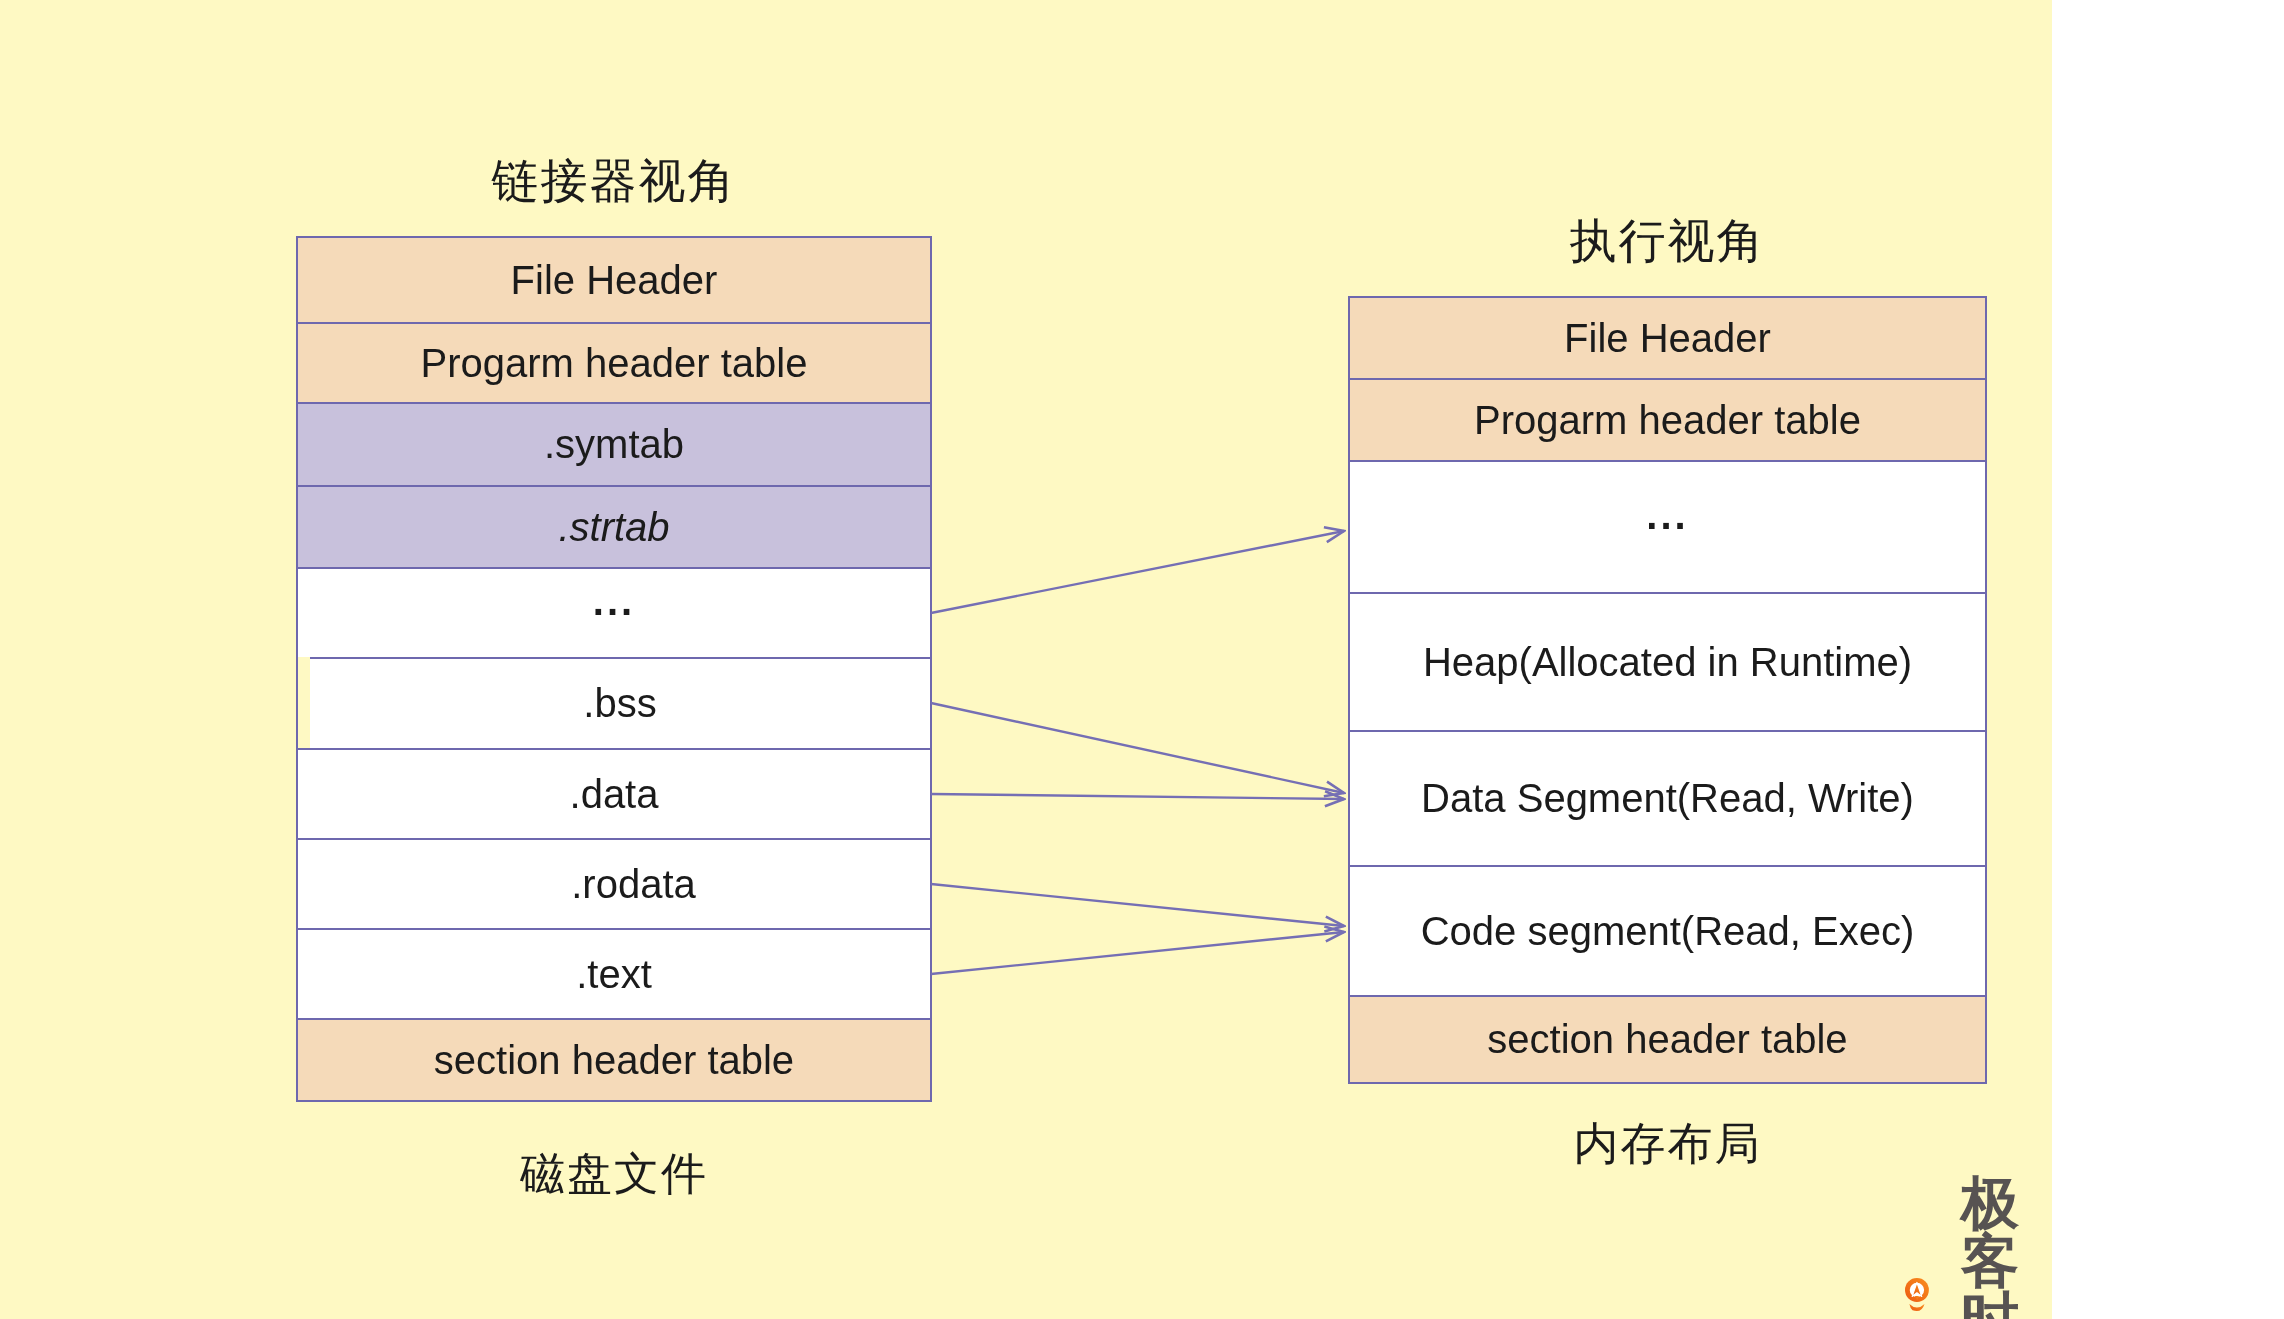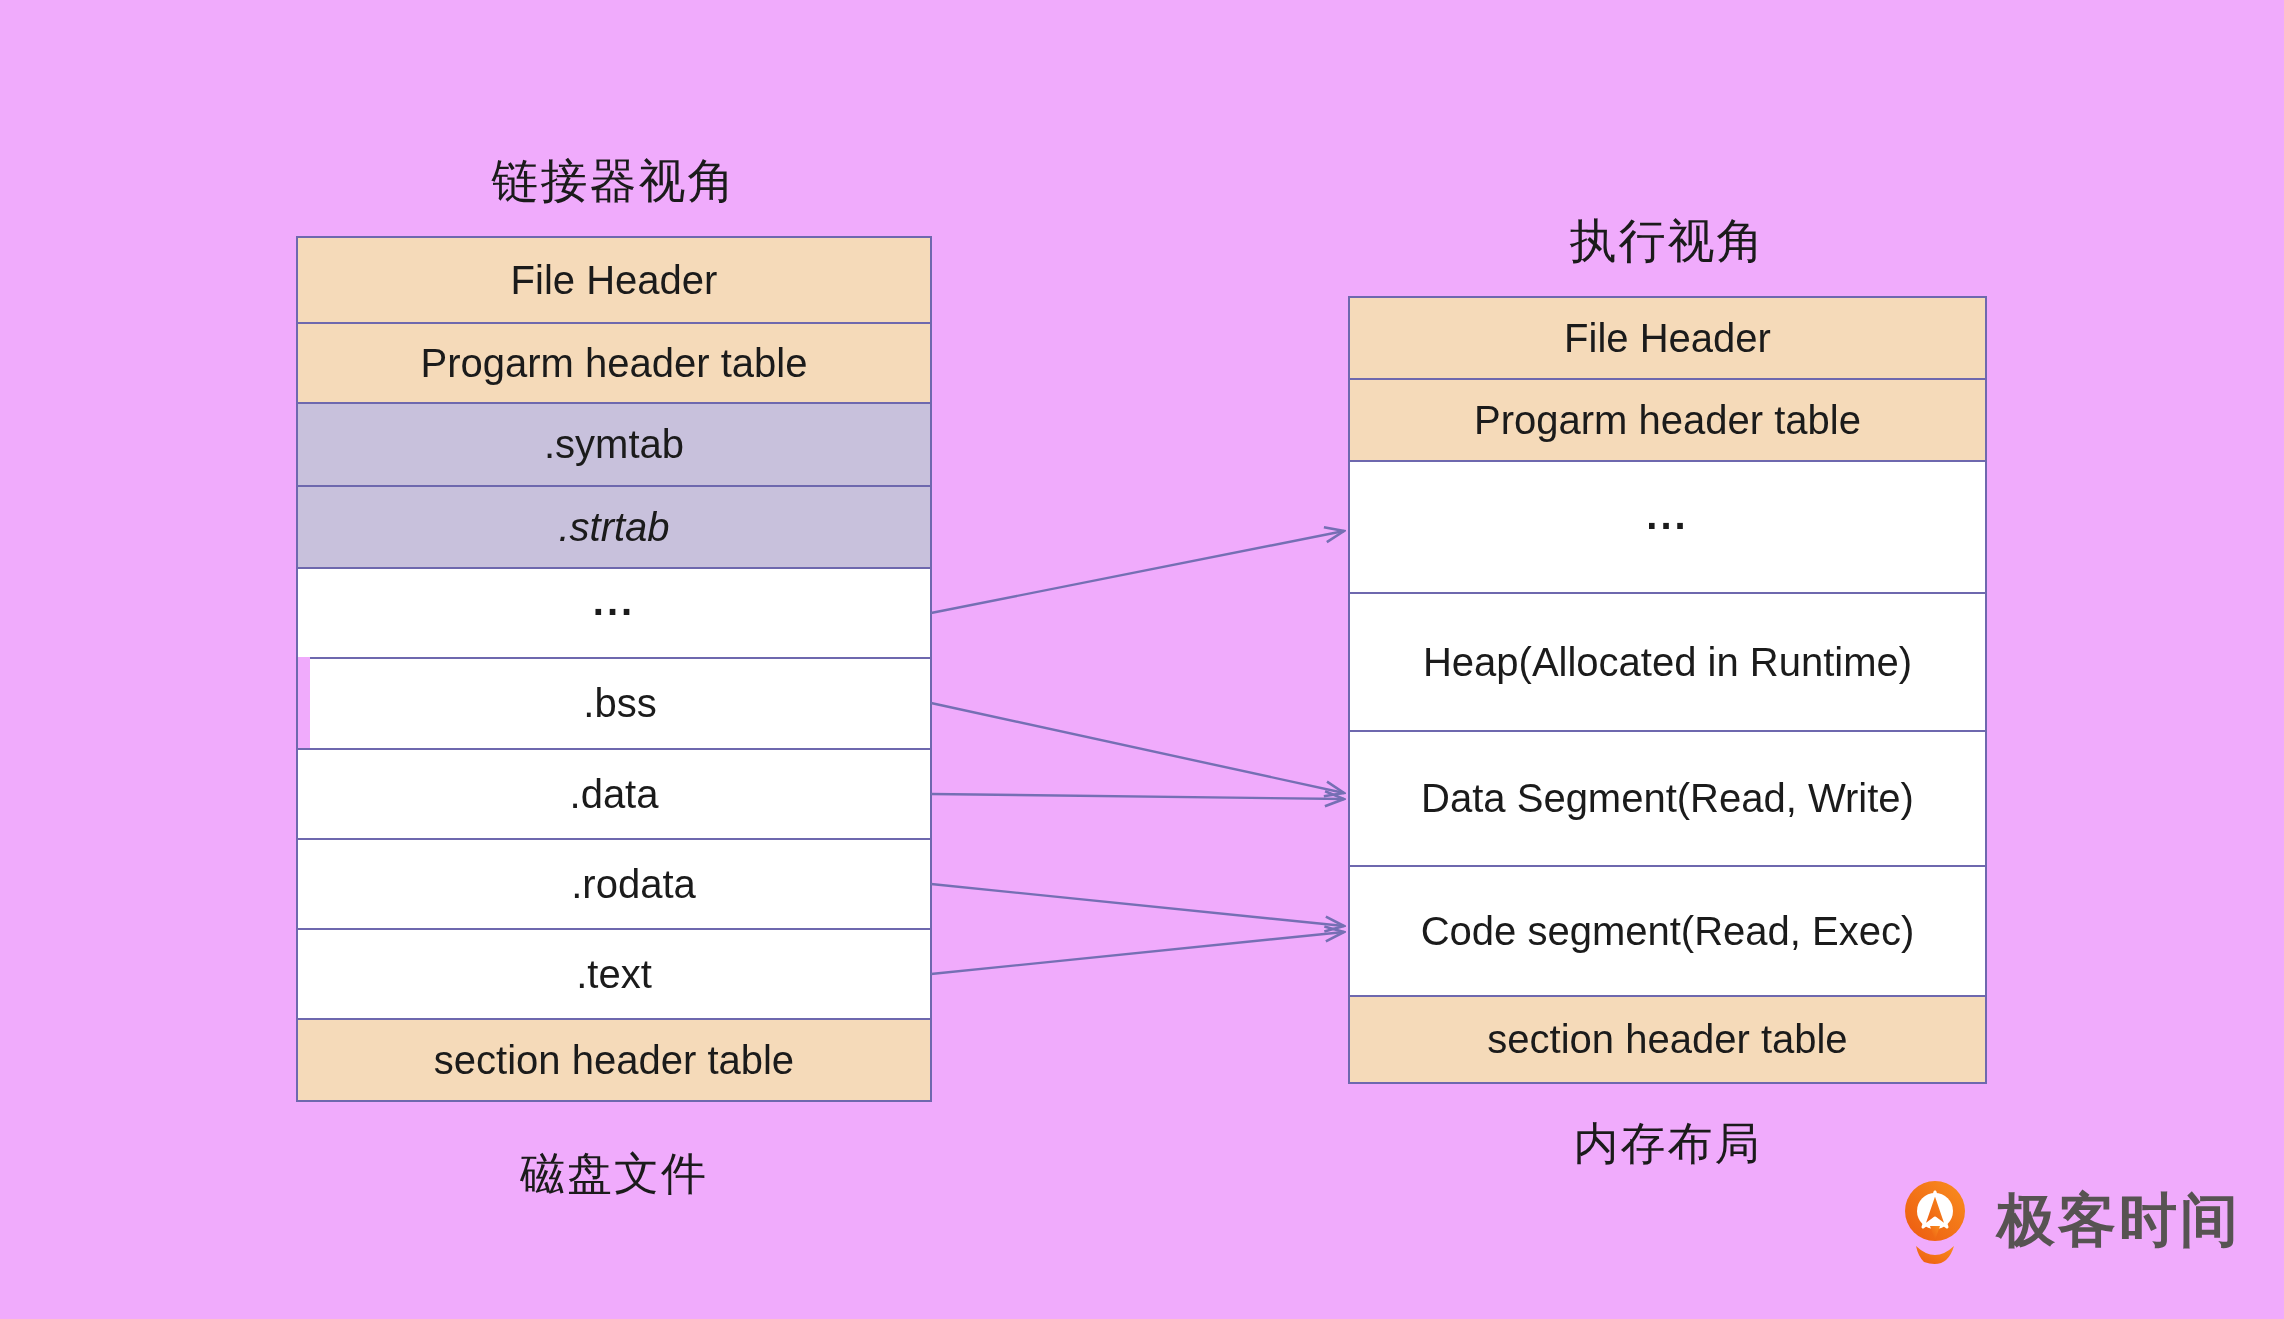--- a/index.html
+++ b/index.html
@@ -10,23 +10,23 @@
     --arrow: #756FB4;
     --text: #1B1B1B;
     --logo-orange: #F0650F;
     --logo-text: #575352;
   }
   * { margin: 0; padding: 0; box-sizing: border-box; }
   html, body { background: #ffffff; }
   body { font-family: "Liberation Sans", "DejaVu Sans", sans-serif; }
   .canvas {
     position: relative;
-    width: 2284px;
+    width: 2052px;
     height: 1319px;
-    background: #f0abfc;
+    background: #fef9c3;
     overflow: hidden;
   }
   .panel-title {
     position: absolute;
     text-align: center;
     font-size: 47px;
     color: var(--text);
     letter-spacing: 2px;
   }
   .panel-title.left  { left: 298px; width: 632px; top: 150px; }

